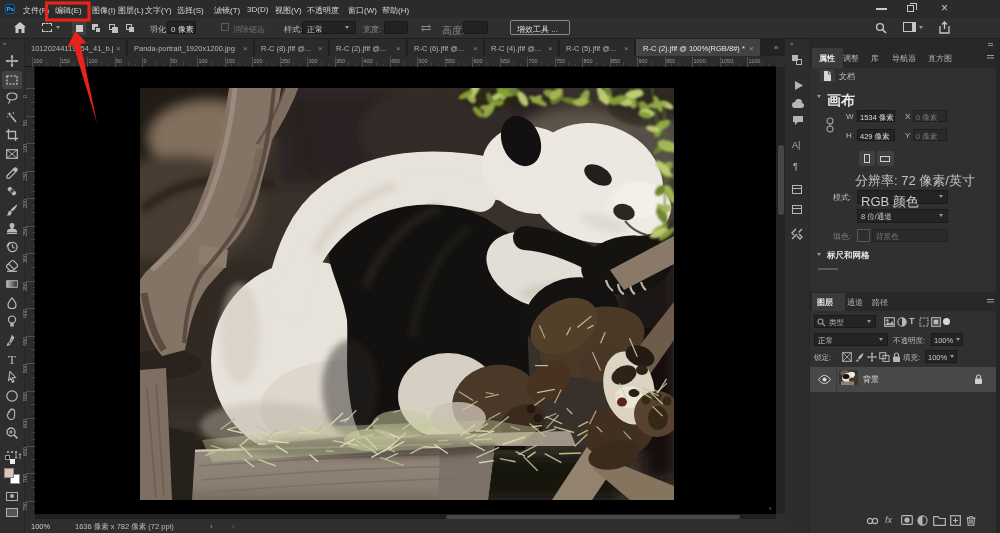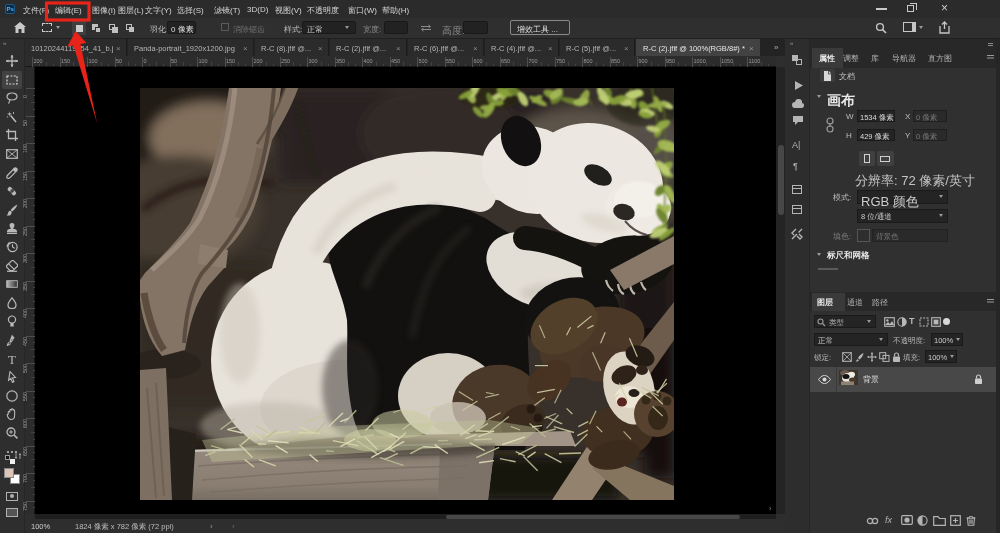--- a/index.html
+++ b/index.html
@@ -426,21 +426,21 @@
 <div class="t" style="left:22px;top:510.5px;font-size:5.5px;color:#9a9a9a;transform:rotate(-90deg);transform-origin:left top">750</div>
 <div class="abs" style="left:32.5px;top:507.4px;width:2.5px;height:1px;background:#424242"></div>
 <div class="abs" style="left:35px;top:67px;width:741px;height:447px;background:#000"></div>
 <div class="abs" style="left:35px;top:514px;width:741px;height:5px;background:#1f1f1f"></div>
 <div class="abs" style="left:446px;top:514.5px;width:294px;height:4px;background:#474747;border-radius:2px"></div>
 <div class="abs" style="left:776px;top:67px;width:9px;height:447px;background:#242424"></div>
 <div class="abs" style="left:777.5px;top:145px;width:6px;height:70px;background:#474747;border-radius:3px"></div>
 <div class="t" style="left:769px;top:505px;font-size:7px;color:#888">›</div>
 <div class="abs" style="left:25px;top:519px;width:760px;height:14px;background:#2e2e2e"></div>
 <div class="t" style="left:31px;top:522px;font-size:7.5px;color:#cfcfcf">100%</div>
-<div class="t" style="left:75px;top:522px;font-size:7.5px;color:#bdbdbd">1824 像素 x 782 像素 (72 ppi)</div>
+<div class="t" style="left:75px;top:522px;font-size:7.5px;color:#bdbdbd">1636 像素 x 782 像素 (72 ppi)</div>
 <div class="t" style="left:210px;top:521.5px;font-size:8px;color:#9a9a9a">›</div>
 <div class="t" style="left:232px;top:521.5px;font-size:8px;color:#6a6a6a">‹</div>
 
 <svg class="abs" style="left:140px;top:88px" width="534" height="412" viewBox="0 0 534 412">
 <defs>
 <filter id="b6" x="-30%" y="-30%" width="160%" height="160%">
           <feGaussianBlur stdDeviation="6"></feGaussianBlur>
         </filter>
 <filter id="b3" x="-30%" y="-30%" width="160%" height="160%">
           <feGaussianBlur stdDeviation="3"></feGaussianBlur>

